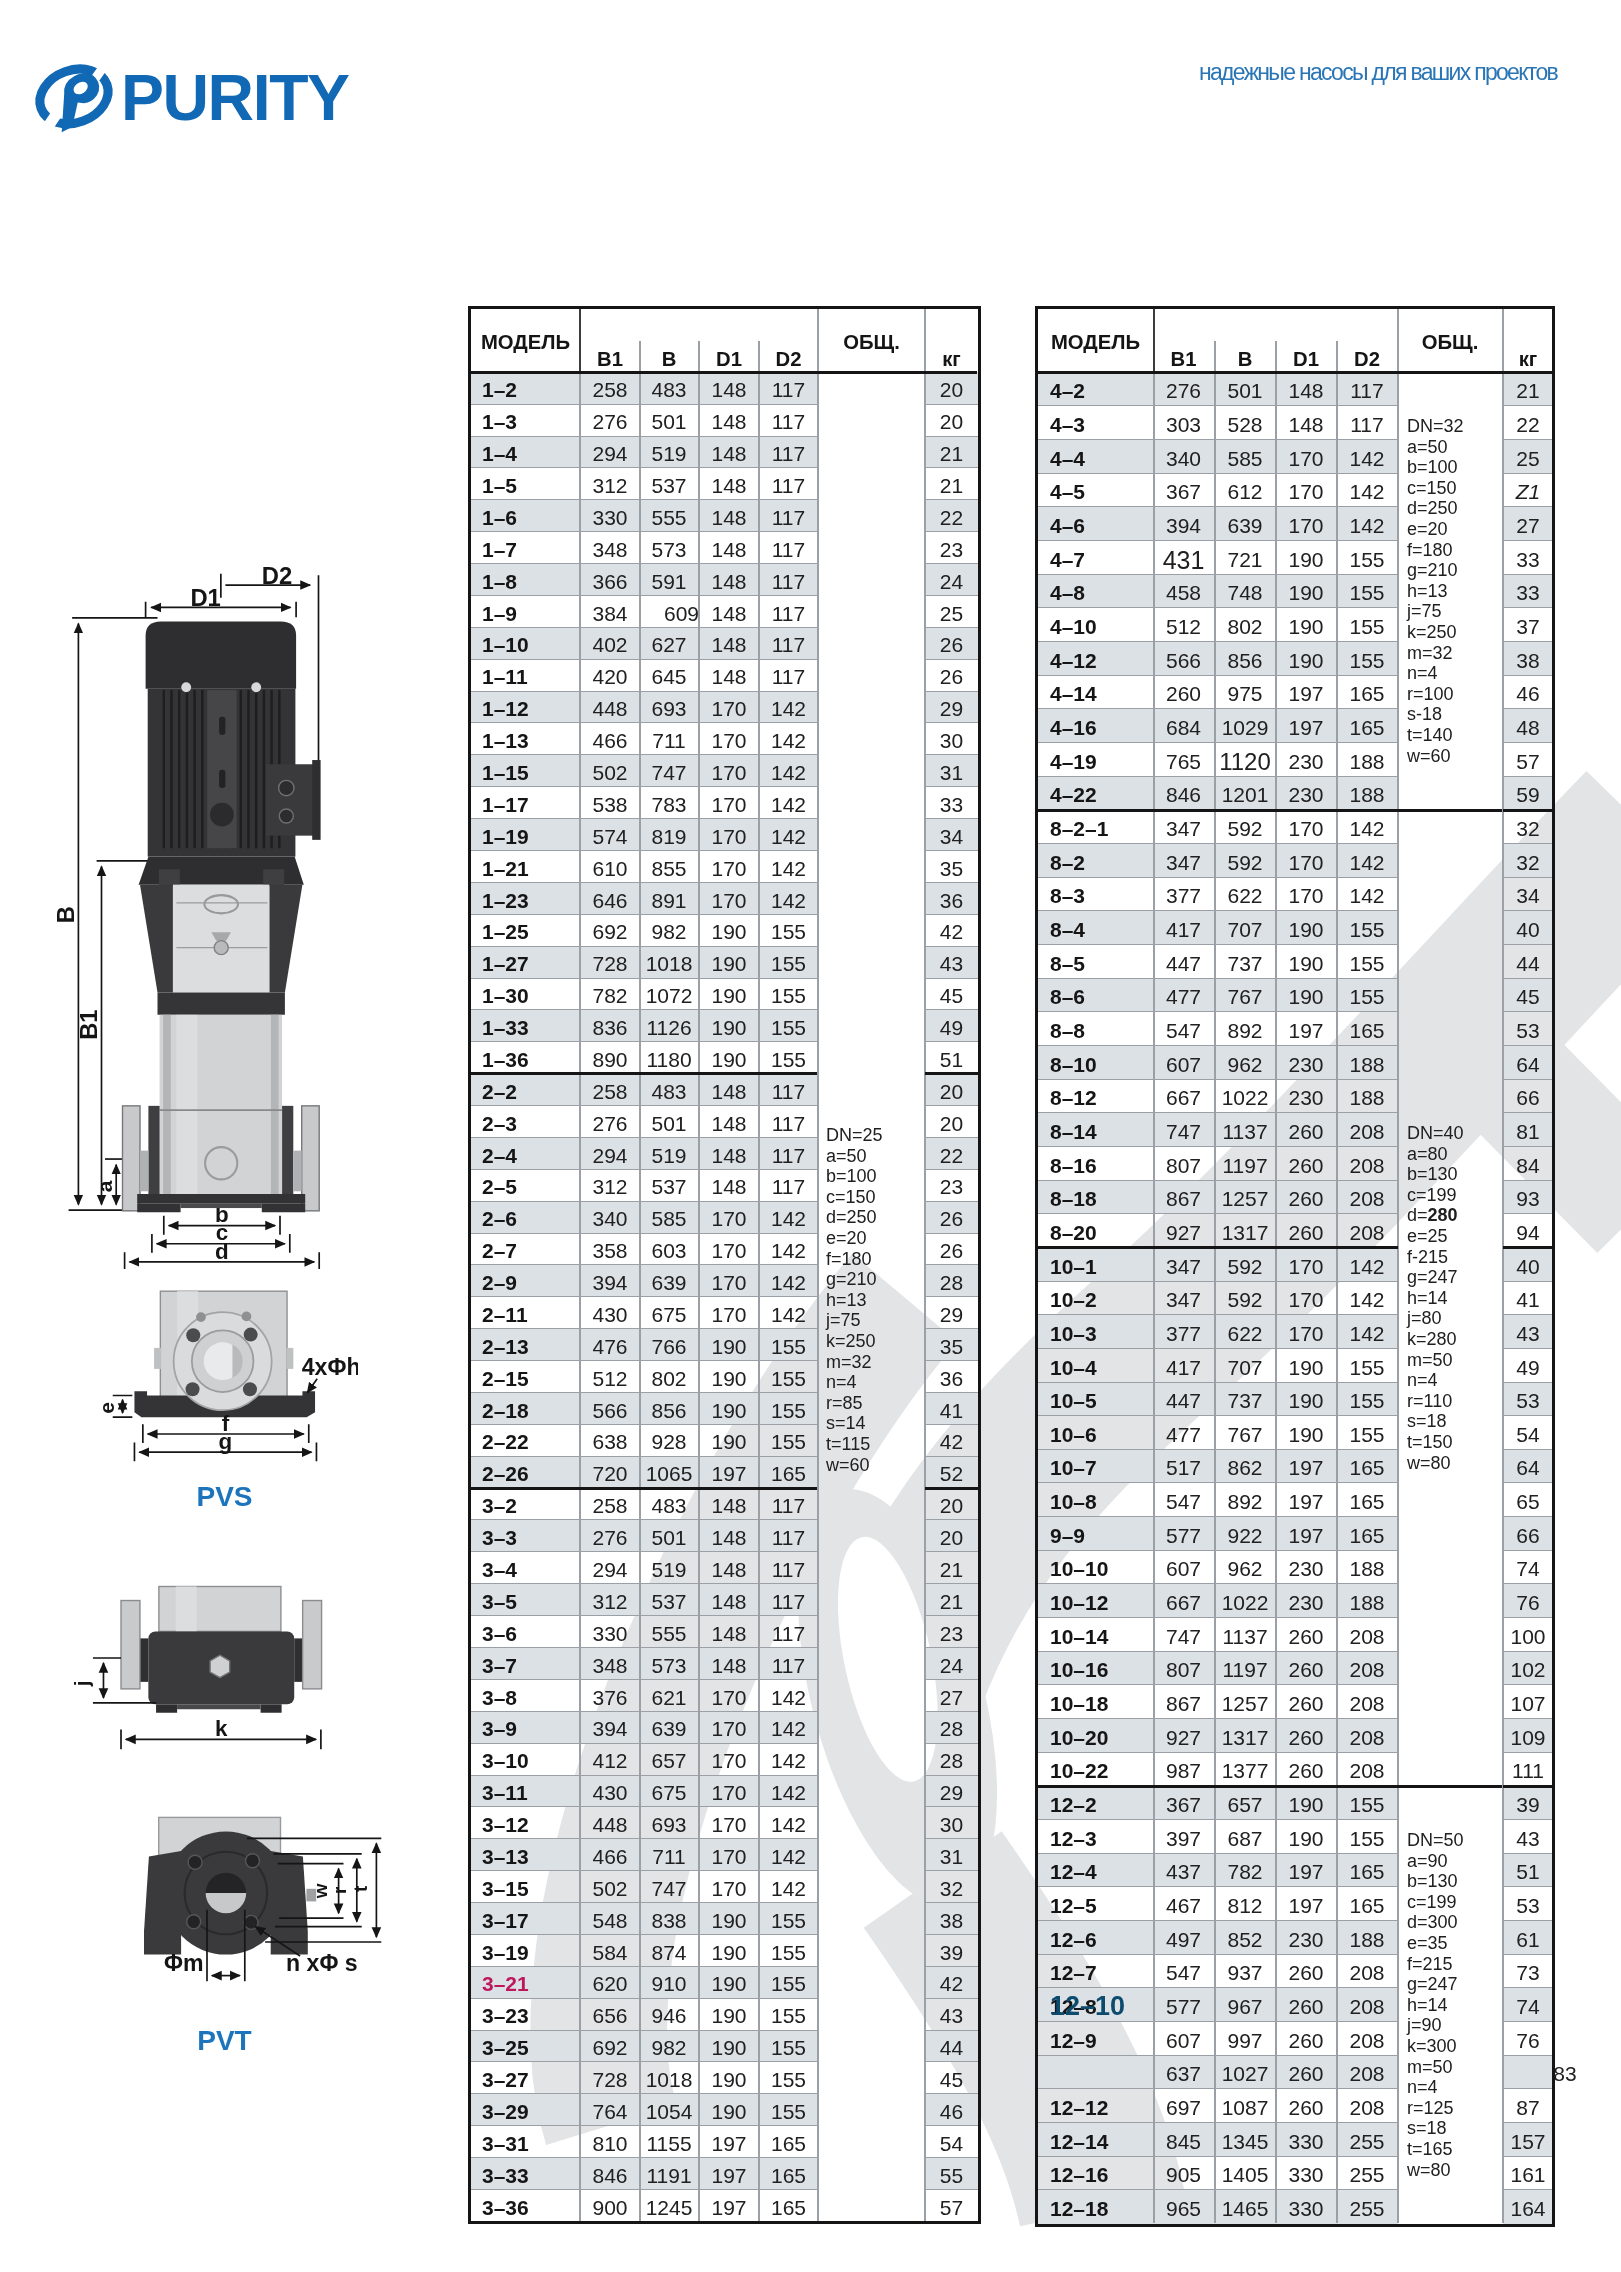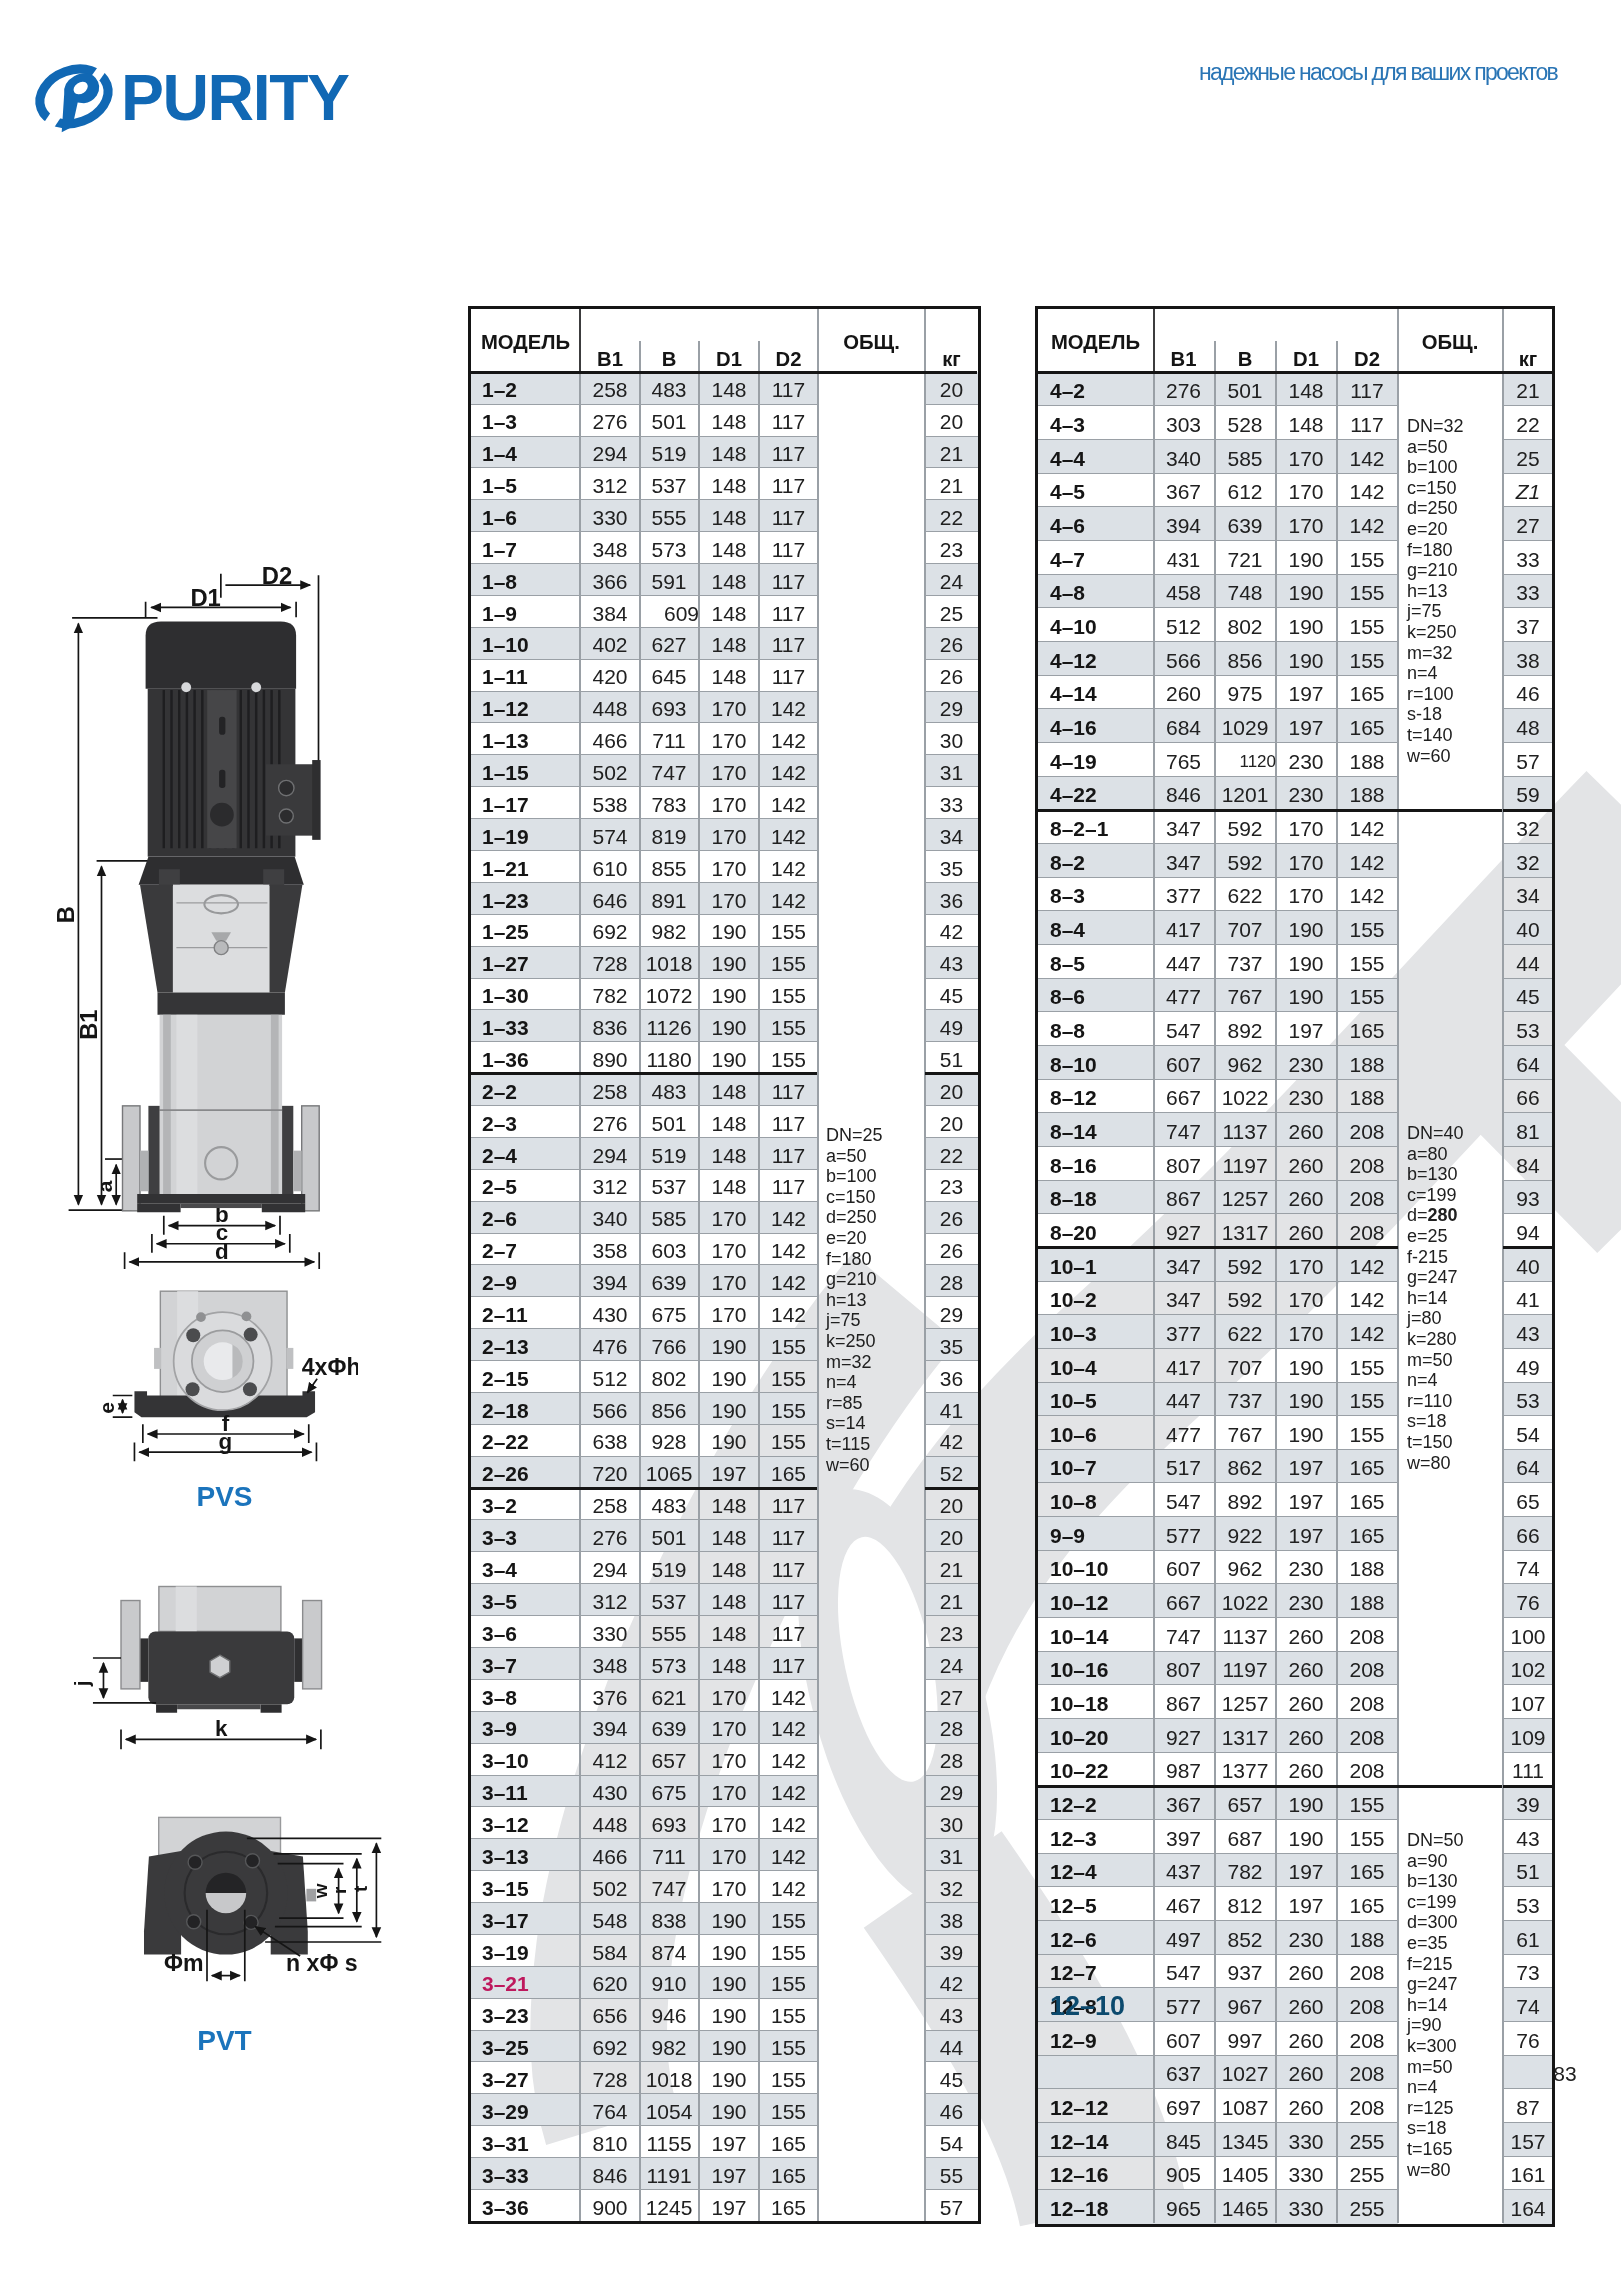--- a/index.html
+++ b/index.html
@@ -1122,21 +1122,21 @@
 <div style="position:absolute;left:1276px;top:475px;width:60px;height:34px;font-size:21px;line-height:34px;text-align:center;color:#202020">170</div>
 <div style="position:absolute;left:1336px;top:475px;width:62px;height:34px;font-size:21px;line-height:34px;text-align:center;color:#202020">142</div>
 <div style="position:absolute;left:1503px;top:475px;width:50px;height:34px;font-size:21px;line-height:34px;text-align:center;color:#202020"><i>Z1</i></div>
 <div style="position:absolute;left:1050px;top:509px;width:104px;height:34px;font-weight:bold;font-size:21px;line-height:34px;color:#151515">4–6</div>
 <div style="position:absolute;left:1153px;top:509px;width:61px;height:34px;font-size:21px;line-height:34px;text-align:center;color:#202020">394</div>
 <div style="position:absolute;left:1214px;top:509px;width:62px;height:34px;font-size:21px;line-height:34px;text-align:center;color:#202020">639</div>
 <div style="position:absolute;left:1276px;top:509px;width:60px;height:34px;font-size:21px;line-height:34px;text-align:center;color:#202020">170</div>
 <div style="position:absolute;left:1336px;top:509px;width:62px;height:34px;font-size:21px;line-height:34px;text-align:center;color:#202020">142</div>
 <div style="position:absolute;left:1503px;top:509px;width:50px;height:34px;font-size:21px;line-height:34px;text-align:center;color:#202020">27</div>
 <div style="position:absolute;left:1050px;top:543px;width:104px;height:34px;font-weight:bold;font-size:21px;line-height:34px;color:#151515">4–7</div>
-<div style="position:absolute;left:1153px;top:543px;width:61px;height:34px;font-size:20px;line-height:34px;text-align:center;color:#202020">431</div>
+<div style="position:absolute;left:1153px;top:543px;width:61px;height:34px;font-size:25px;line-height:34px;text-align:center;color:#202020">431</div>
 <div style="position:absolute;left:1214px;top:543px;width:62px;height:34px;font-size:21px;line-height:34px;text-align:center;color:#202020">721</div>
 <div style="position:absolute;left:1276px;top:543px;width:60px;height:34px;font-size:21px;line-height:34px;text-align:center;color:#202020">190</div>
 <div style="position:absolute;left:1336px;top:543px;width:62px;height:34px;font-size:21px;line-height:34px;text-align:center;color:#202020">155</div>
 <div style="position:absolute;left:1503px;top:543px;width:50px;height:34px;font-size:21px;line-height:34px;text-align:center;color:#202020">33</div>
 <div style="position:absolute;left:1050px;top:576px;width:104px;height:34px;font-weight:bold;font-size:21px;line-height:34px;color:#151515">4–8</div>
 <div style="position:absolute;left:1153px;top:576px;width:61px;height:34px;font-size:21px;line-height:34px;text-align:center;color:#202020">458</div>
 <div style="position:absolute;left:1214px;top:576px;width:62px;height:34px;font-size:21px;line-height:34px;text-align:center;color:#202020">748</div>
 <div style="position:absolute;left:1276px;top:576px;width:60px;height:34px;font-size:21px;line-height:34px;text-align:center;color:#202020">190</div>
 <div style="position:absolute;left:1336px;top:576px;width:62px;height:34px;font-size:21px;line-height:34px;text-align:center;color:#202020">155</div>
 <div style="position:absolute;left:1503px;top:576px;width:50px;height:34px;font-size:21px;line-height:34px;text-align:center;color:#202020">33</div>
@@ -1159,21 +1159,21 @@
 <div style="position:absolute;left:1336px;top:677px;width:62px;height:34px;font-size:21px;line-height:34px;text-align:center;color:#202020">165</div>
 <div style="position:absolute;left:1503px;top:677px;width:50px;height:34px;font-size:21px;line-height:34px;text-align:center;color:#202020">46</div>
 <div style="position:absolute;left:1050px;top:711px;width:104px;height:34px;font-weight:bold;font-size:21px;line-height:34px;color:#151515">4–16</div>
 <div style="position:absolute;left:1153px;top:711px;width:61px;height:34px;font-size:21px;line-height:34px;text-align:center;color:#202020">684</div>
 <div style="position:absolute;left:1214px;top:711px;width:62px;height:34px;font-size:21px;line-height:34px;text-align:center;color:#202020">1029</div>
 <div style="position:absolute;left:1276px;top:711px;width:60px;height:34px;font-size:21px;line-height:34px;text-align:center;color:#202020">197</div>
 <div style="position:absolute;left:1336px;top:711px;width:62px;height:34px;font-size:21px;line-height:34px;text-align:center;color:#202020">165</div>
 <div style="position:absolute;left:1503px;top:711px;width:50px;height:34px;font-size:21px;line-height:34px;text-align:center;color:#202020">48</div>
 <div style="position:absolute;left:1050px;top:745px;width:104px;height:34px;font-weight:bold;font-size:21px;line-height:34px;color:#151515">4–19</div>
 <div style="position:absolute;left:1153px;top:745px;width:61px;height:34px;font-size:21px;line-height:34px;text-align:center;color:#202020">765</div>
-<div style="position:absolute;left:1214px;top:745px;width:62px;height:34px;font-size:17px;line-height:34px;text-align:right;color:#202020">1120</div>
+<div style="position:absolute;left:1214px;top:745px;width:62px;height:34px;font-size:24px;line-height:34px;text-align:center;color:#202020">1120</div>
 <div style="position:absolute;left:1276px;top:745px;width:60px;height:34px;font-size:21px;line-height:34px;text-align:center;color:#202020">230</div>
 <div style="position:absolute;left:1336px;top:745px;width:62px;height:34px;font-size:21px;line-height:34px;text-align:center;color:#202020">188</div>
 <div style="position:absolute;left:1503px;top:745px;width:50px;height:34px;font-size:21px;line-height:34px;text-align:center;color:#202020">57</div>
 <div style="position:absolute;left:1050px;top:778px;width:104px;height:34px;font-weight:bold;font-size:21px;line-height:34px;color:#151515">4–22</div>
 <div style="position:absolute;left:1153px;top:778px;width:61px;height:34px;font-size:21px;line-height:34px;text-align:center;color:#202020">846</div>
 <div style="position:absolute;left:1214px;top:778px;width:62px;height:34px;font-size:21px;line-height:34px;text-align:center;color:#202020">1201</div>
 <div style="position:absolute;left:1276px;top:778px;width:60px;height:34px;font-size:21px;line-height:34px;text-align:center;color:#202020">230</div>
 <div style="position:absolute;left:1336px;top:778px;width:62px;height:34px;font-size:21px;line-height:34px;text-align:center;color:#202020">188</div>
 <div style="position:absolute;left:1503px;top:778px;width:50px;height:34px;font-size:21px;line-height:34px;text-align:center;color:#202020">59</div>
 </div>

